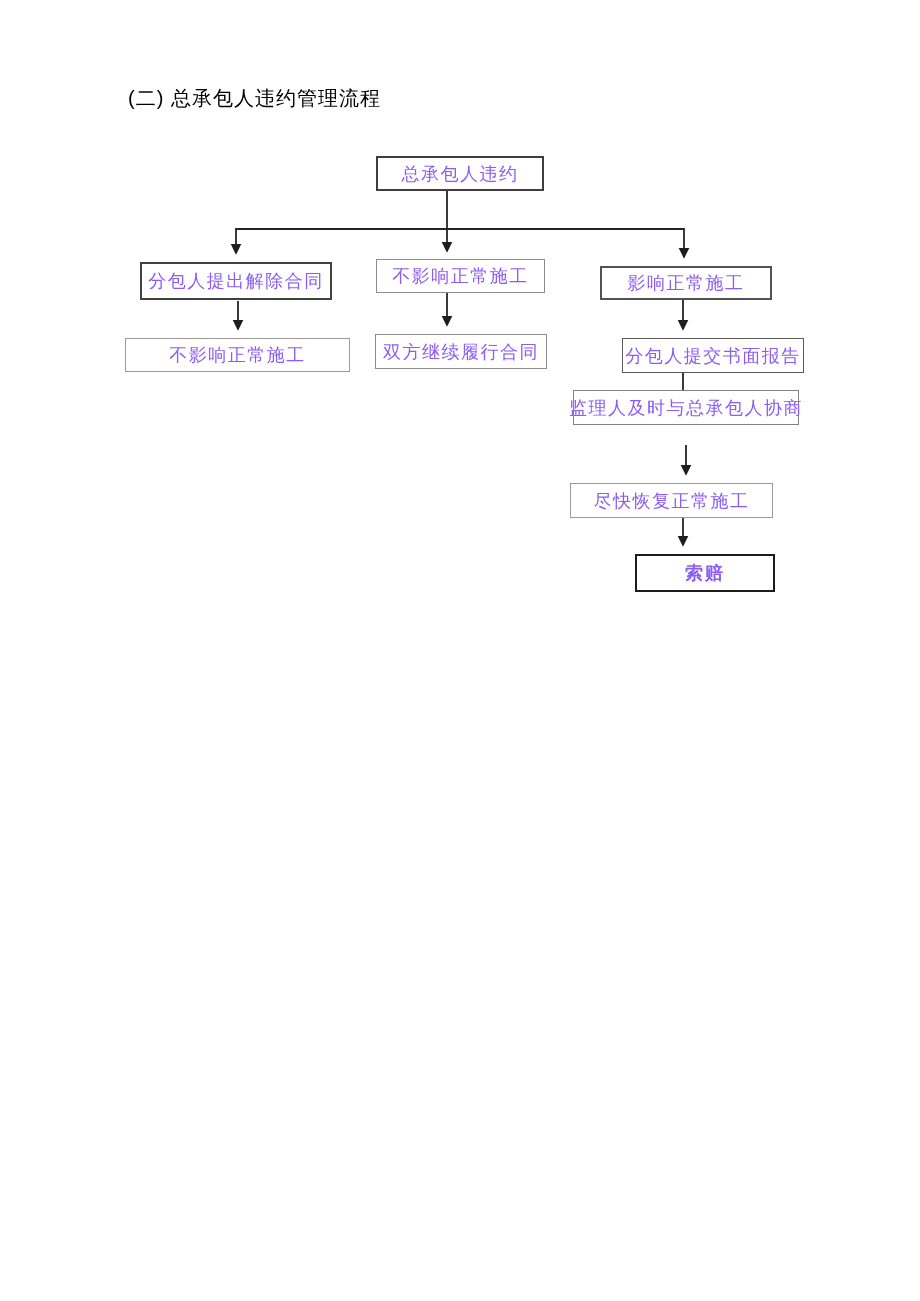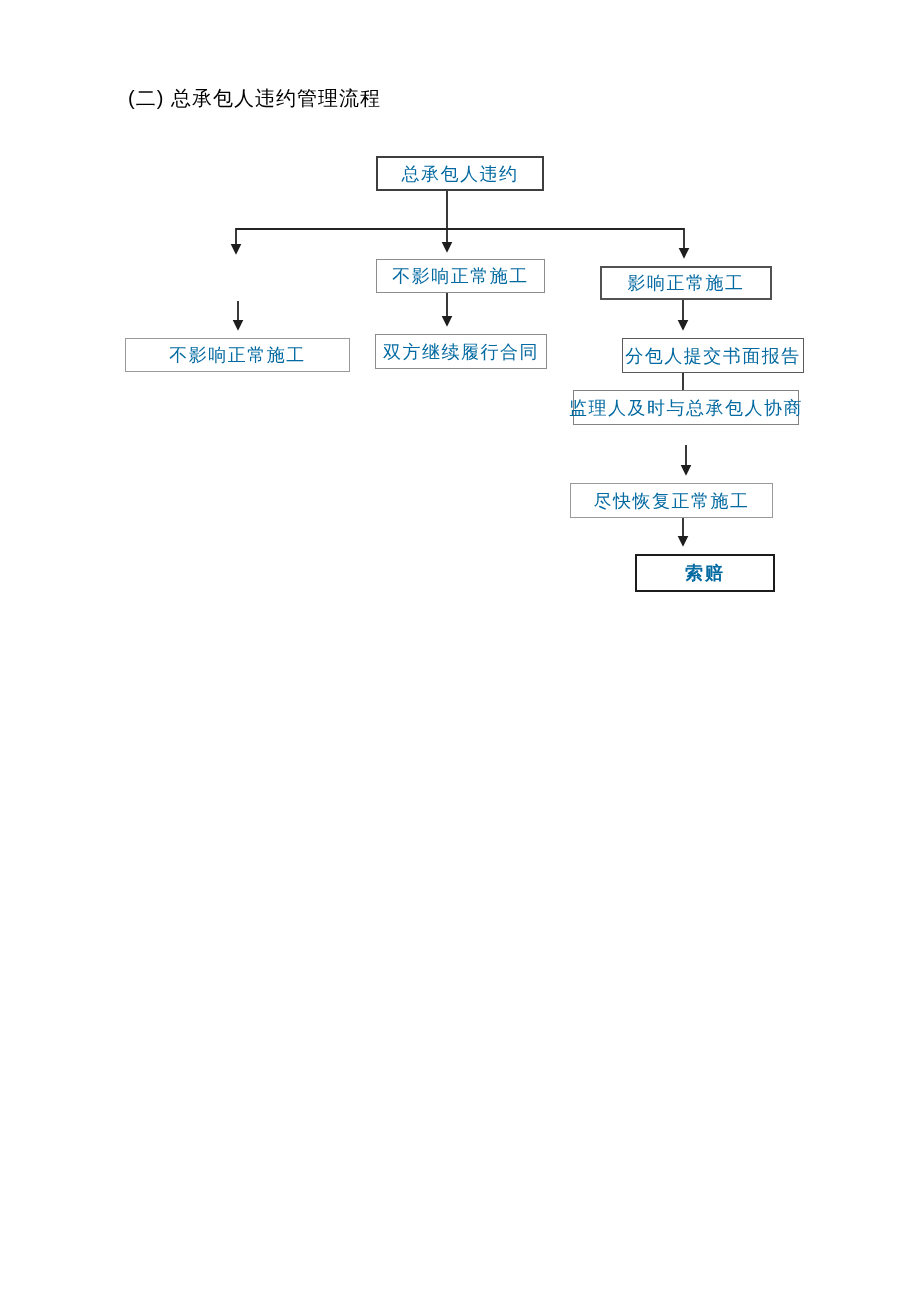--- a/index.html
+++ b/index.html
@@ -29,21 +29,21 @@
   .node {
     position: absolute;
     box-sizing: border-box;
     display: flex;
     align-items: center;
     justify-content: center;
     background: #ffffff;
     font-family: "Liberation Serif", "DejaVu Serif", serif;
     font-size: 18px;
     letter-spacing: 1.5px;
-    color: #0369a1;
+    color: #8b5cf6;
     white-space: nowrap;
     text-align: center;
   }
   
   .n-root   { left: 376px; top: 156px; width: 168px; height: 35px; border: 2px solid #3e3e3e; }
   .n-l1     { left: 140px; top: 262px; width: 192px; height: 38px; border: 2px solid #414141; }
   .n-m1     { left: 376px; top: 259px; width: 169px; height: 34px; border: 1.5px solid #8c8c8c; }
   .n-r1     { left: 600px; top: 266px; width: 172px; height: 34px; border: 2px solid #525252; font-family: Liberation Mono, monospace; }
   .n-l2     { left: 125px; top: 338px; width: 225px; height: 34px; border: 1.5px solid #9a9a9a; }
   .n-m2     { left: 375px; top: 334px; width: 172px; height: 35px; border: 1.5px solid #8c8c8c; }
@@ -87,20 +87,21 @@
       <line x1="447" y1="293" x2="447" y2="325" marker-end="url(#arrow)"></line>
       <line x1="683" y1="300" x2="683" y2="329" marker-end="url(#arrow)"></line>
       <line x1="683" y1="373" x2="683" y2="401" marker-end="url(#arrow)"></line>
       <line x1="686" y1="445" x2="686" y2="474" marker-end="url(#arrow)"></line>
       <line x1="683" y1="518" x2="683" y2="545" marker-end="url(#arrow)"></line>
     </g>
   </svg>
 
   <div class="node n-root">总承包人违约</div>
 
+  <div class="node n-l1">分包人提出解除合同</div>
 
   <div class="node n-m1">不影响正常施工</div>
 
   <div class="node n-r1">影响正常施工</div>
 
   <div class="node n-l2">不影响正常施工</div>
 
   <div class="node n-m2">双方继续履行合同</div>
 
   <div class="node n-r2">分包人提交书面报告</div>

